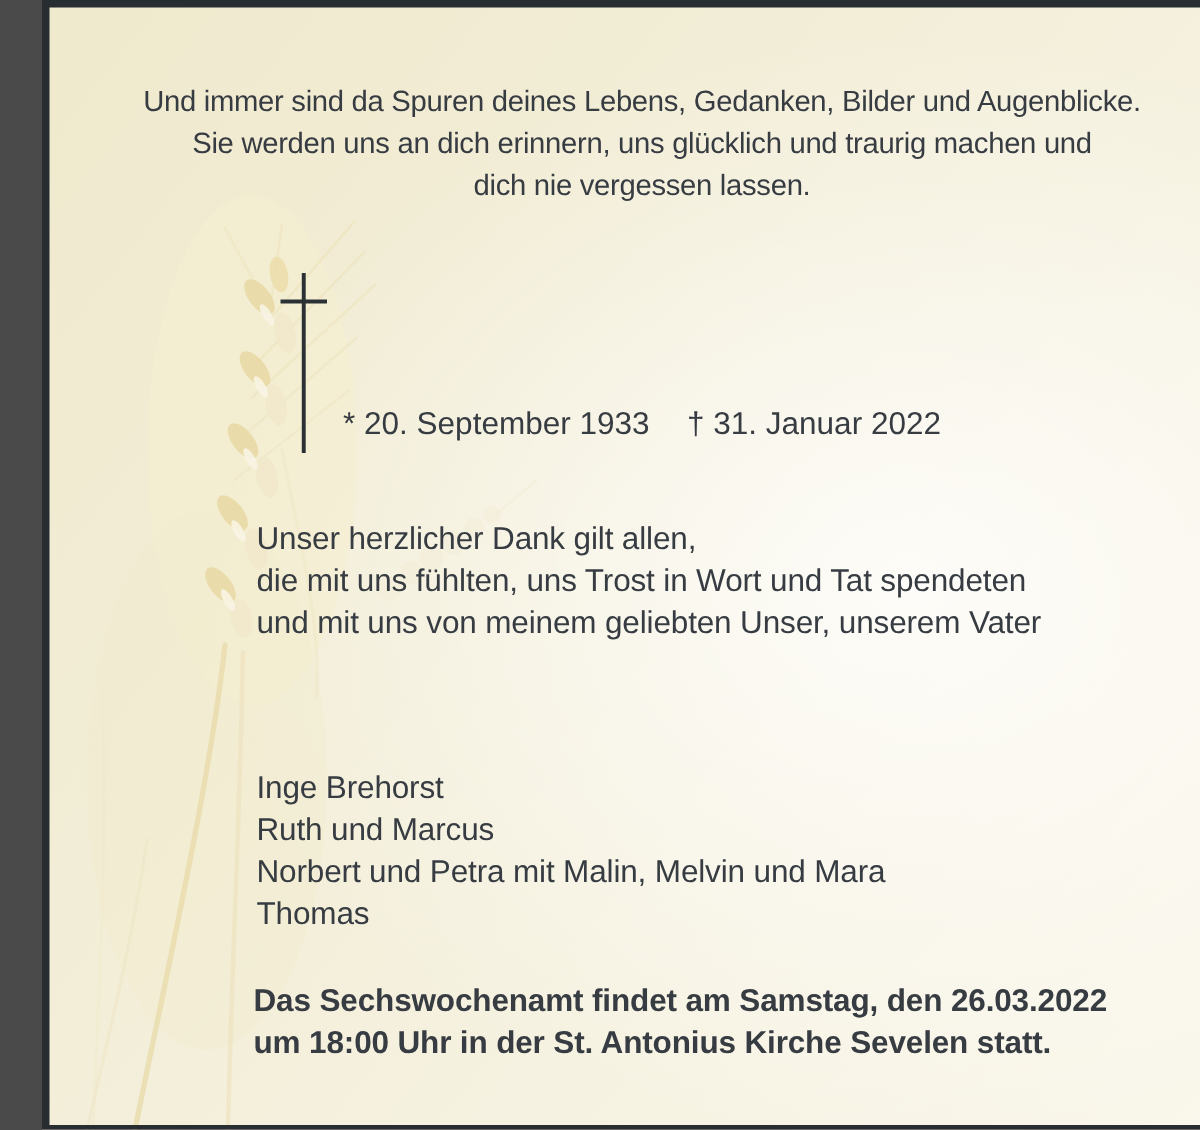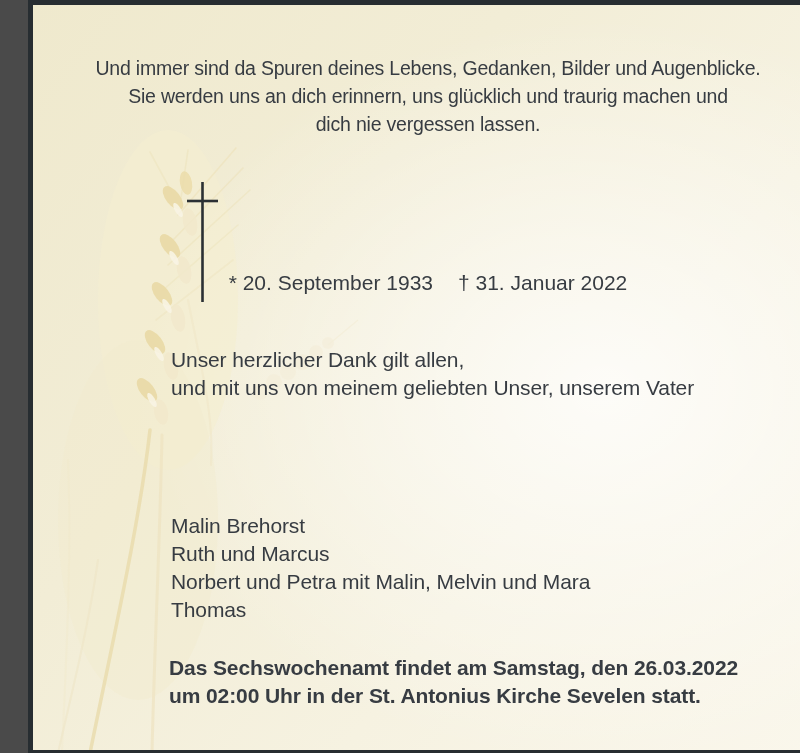--- a/index.html
+++ b/index.html
@@ -140,29 +140,30 @@
   </div>
 
 
   <div class="layer dates">
     <span>* 20. September 1933</span>
     <span>† 31. Januar 2022</span>
   </div>
 
   <div class="layer block thanks">
     <div>Unser herzlicher Dank gilt allen,</div>
+    <div>die mit uns fühlten, uns Trost in Wort und Tat spendeten</div>
     <div>und mit uns von meinem geliebten Unser, unserem Vater</div>
   </div>
 
   <div class="layer block family">
-    <div>Malin Brehorst</div>
+    <div>Inge Brehorst</div>
     <div>Ruth und Marcus</div>
     <div>Norbert und Petra mit Malin, Melvin und Mara</div>
     <div>Thomas</div>
   </div>
 
   <div class="layer block service">
     <div>Das Sechswochenamt findet am Samstag, den 26.03.2022</div>
-    <div>um 02:00 Uhr in der St. Antonius Kirche Sevelen statt.</div>
+    <div>um 18:00 Uhr in der St. Antonius Kirche Sevelen statt.</div>
   </div>
 
   <div class="frame"></div>
 </div>
 
 </body></html>

